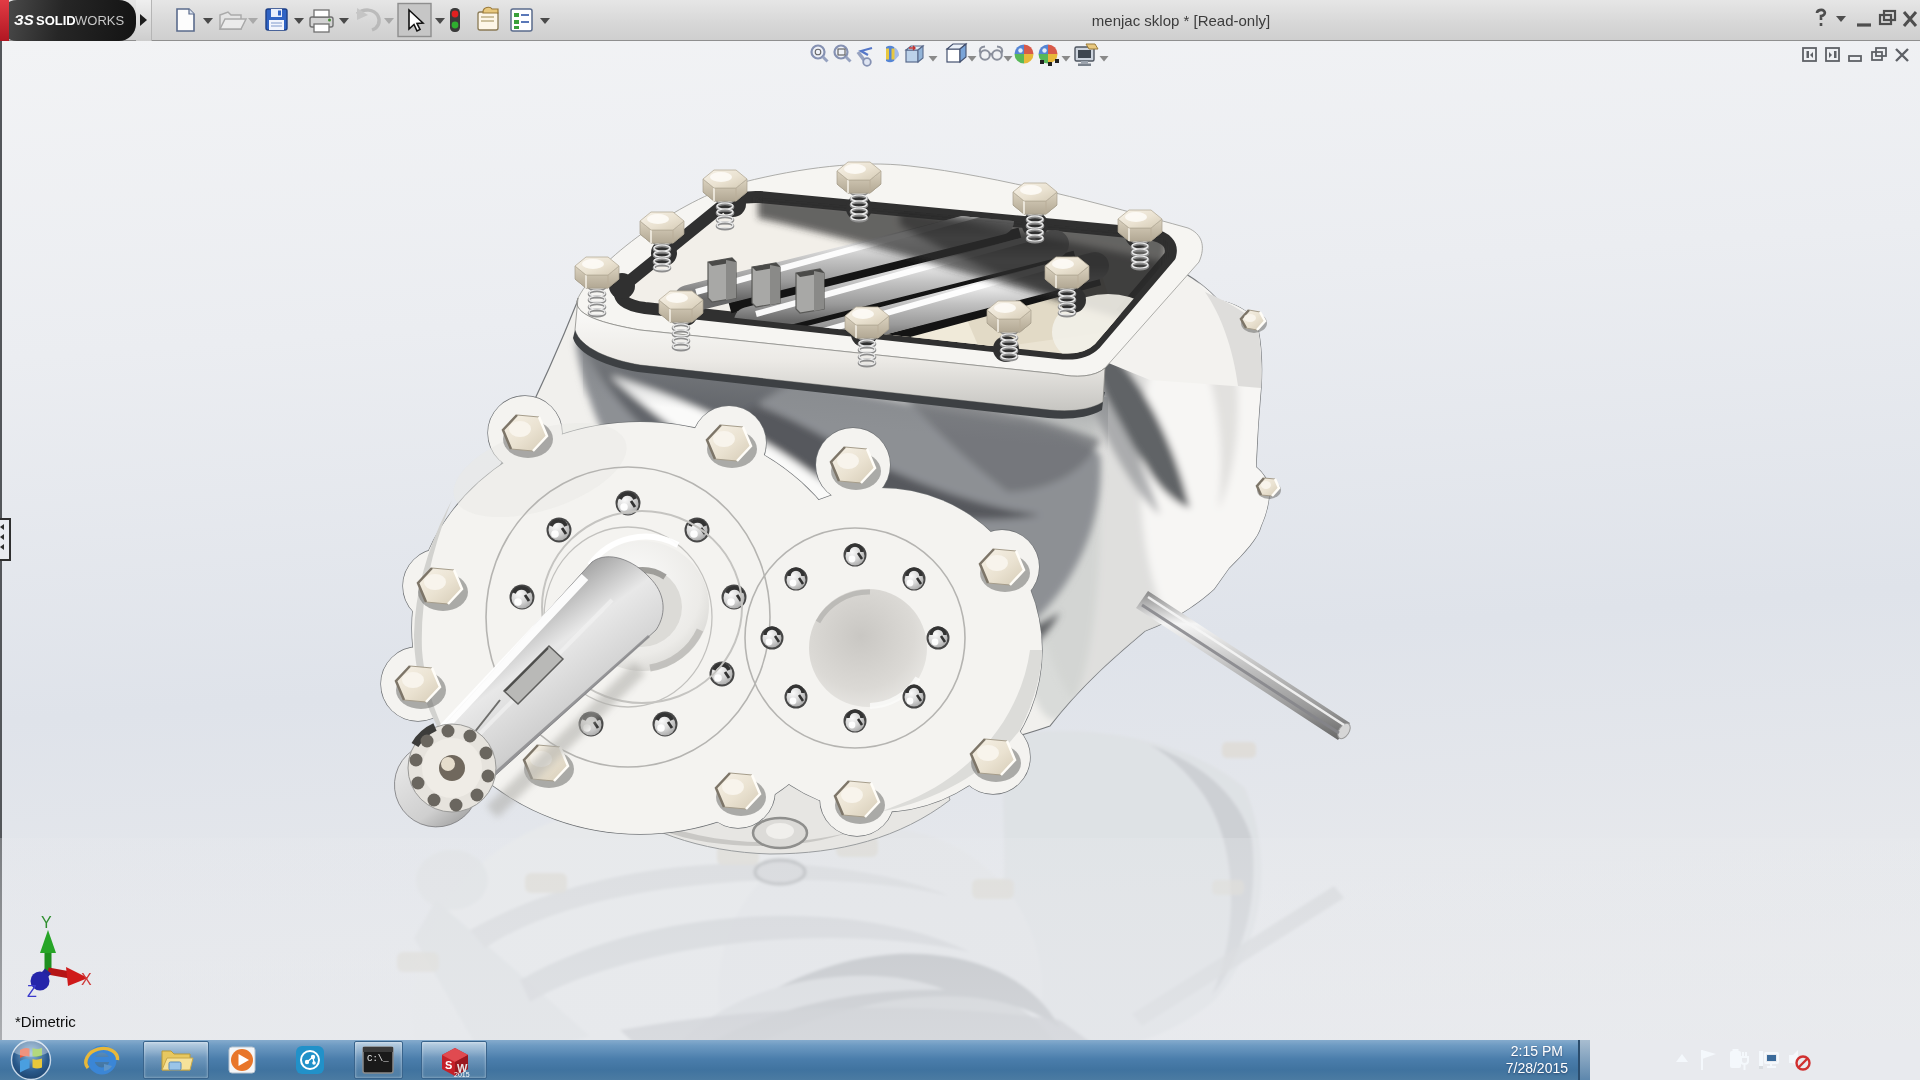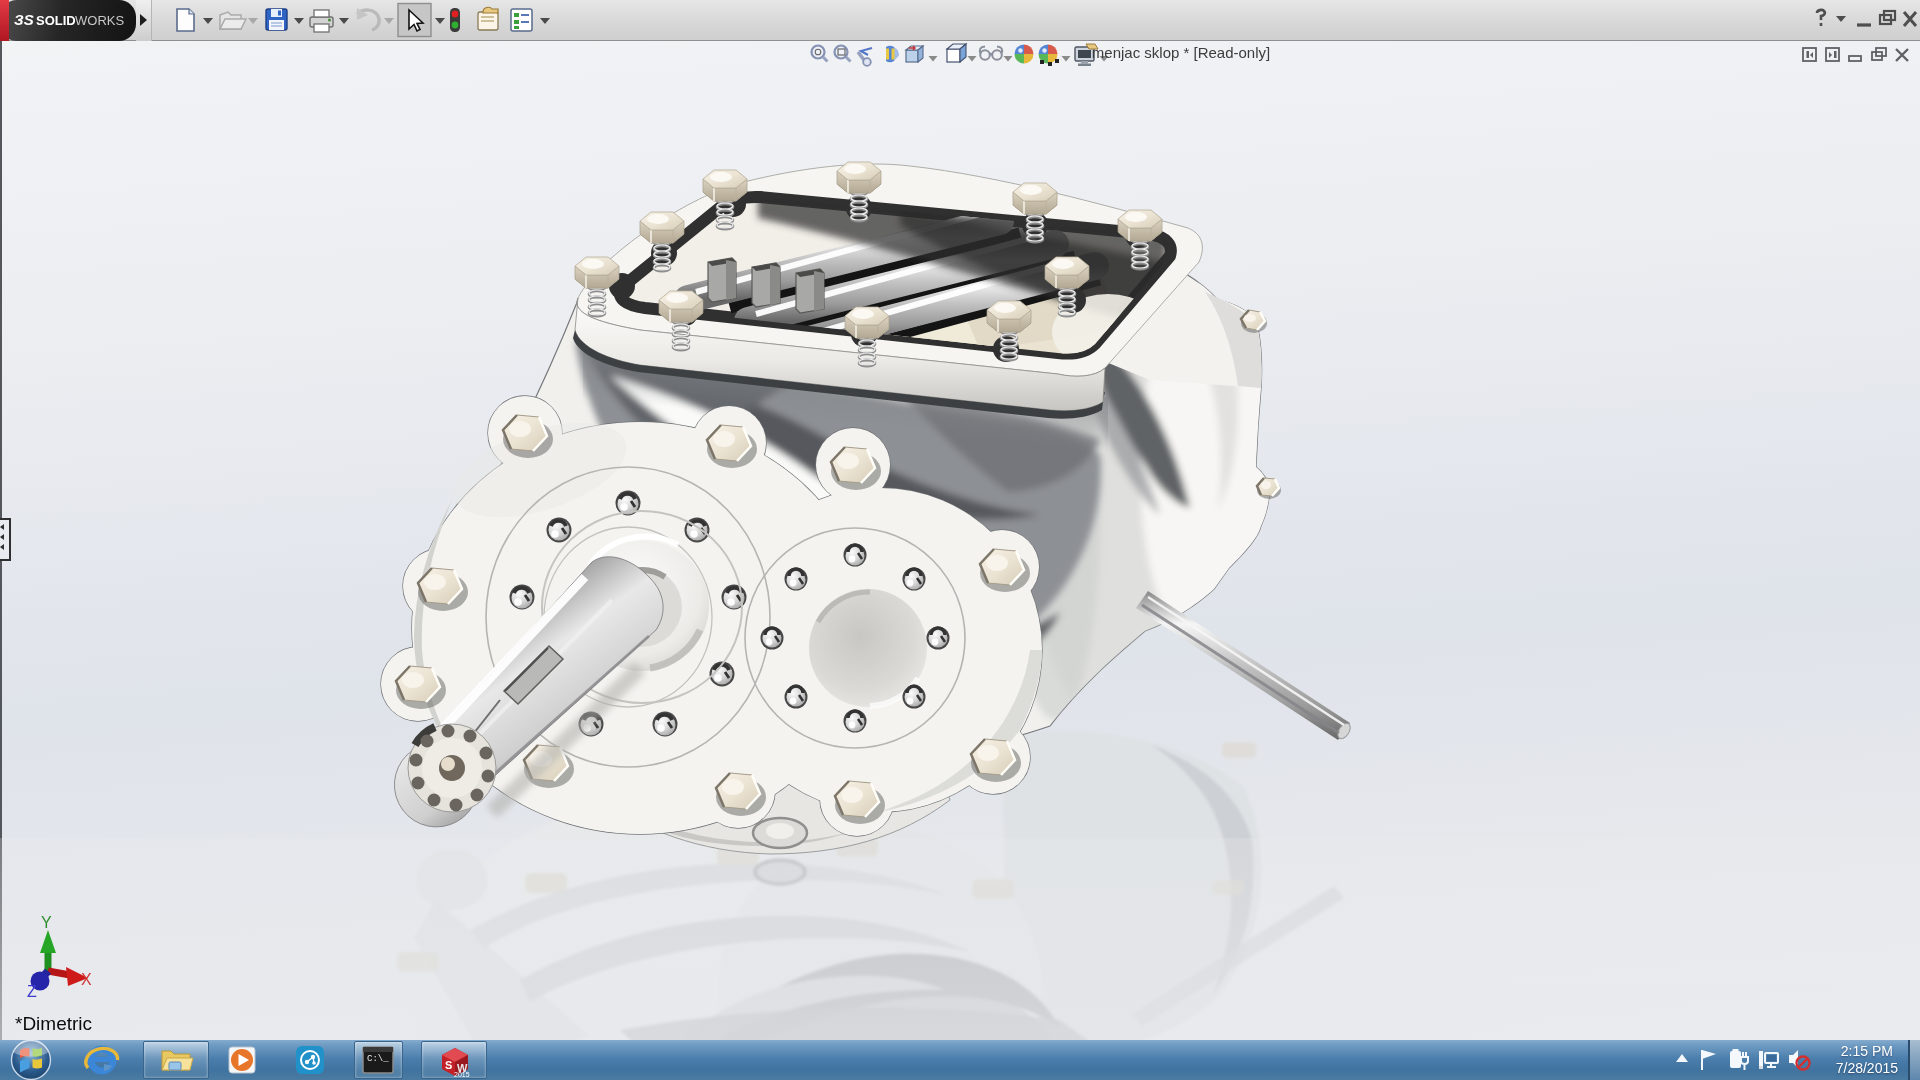--- a/index.html
+++ b/index.html
@@ -3,28 +3,28 @@
 <meta charset="utf-8">
 <style>
   html,body{margin:0;padding:0;width:1920px;height:1080px;overflow:hidden;font-family:"Liberation Sans",sans-serif;}
   #page{position:absolute;inset:0;width:1920px;height:1080px;background:#e8eaee;}
   #titlebar{position:absolute;left:0;top:0;width:1920px;height:41px;
     background:linear-gradient(#e6e6e6,#d8d8d8 55%,#cfcfcf);border-bottom:1px solid #8f8f8f;box-sizing:border-box;}
   #logoblock{position:absolute;left:0;top:0;width:136px;height:41px;background:linear-gradient(100deg,#4e4e4e,#262626 45%,#131313);border-radius:17px;}
   #logoblock .red{position:absolute;left:0;top:0;width:9px;height:41px;background:linear-gradient(#e23b44,#b01722);}
   #logotab{position:absolute;left:136px;top:0px;width:15px;height:41px;background:linear-gradient(#efefef,#cdcdcd);border-right:1px solid #b5b5b5;}
   #logotab:after{content:"";position:absolute;left:4px;top:14px;border-left:7px solid #1d1d1d;border-top:6px solid transparent;border-bottom:6px solid transparent;}
-  .ttl{position:absolute;top:12px;left:1181px;transform:translateX(-50%);font-size:15px;color:#3c3c3c;white-space:nowrap;margin-top:32px;}
+  .ttl{position:absolute;top:12px;left:1181px;transform:translateX(-50%);font-size:15px;color:#3c3c3c;white-space:nowrap;}
   #viewport{position:absolute;left:0;top:41px;width:1920px;height:999px;
     background:linear-gradient(176deg,#f2f3f5 0%,#ebedf1 28%,#dfe3ea 60%,#e6e8ec 82%,#ebecee 100%);
     border-left:2px solid #53565a;box-sizing:border-box;}
   #lefttab{position:absolute;left:0px;top:518px;width:9px;height:39px;background:#e9ebf0;border:2px solid #2f2f2f;border-left:none;}
   #lefttab span{display:block;width:0;height:0;border-right:4.5px solid #2f2f2f;border-top:3.5px solid transparent;border-bottom:3.5px solid transparent;margin:4px 0 0 0px;}
-  #dimetric{position:absolute;left:15px;top:1013px;font-size:19px;color:#0c0c0c;}
-  #taskbar{position:absolute;left:0;top:1040px;width:1920px;height:40px;
+  #dimetric{position:absolute;left:15px;top:1013px;font-size:15px;color:#0c0c0c;}
+  #taskbar{position:absolute;left:0;top:1040px;width:1590px;height:40px;
     background:linear-gradient(#85abcd 0%,#6d9ac2 14%,#4a7dab 48%,#40739f 75%,#4b7ba2 100%);}
   .tbtn{position:absolute;top:1px;width:66px;height:38px;border:1px solid #39648c;border-radius:2px;
     background:linear-gradient(rgba(255,255,255,.5),rgba(255,255,255,.2) 42%,rgba(255,255,255,.04));box-sizing:border-box;
     box-shadow:inset 0 0 3px rgba(255,255,255,.55);}
   #clock{position:absolute;right:22px;top:3px;text-align:center;font-size:14px;color:#fff;line-height:17px;white-space:nowrap;text-shadow:0 1px 2px rgba(0,0,40,.4);}
   #showdesk{position:absolute;right:0;top:0;width:12px;height:40px;background:linear-gradient(#a8bdd0,#5d87ad);border-left:2px solid #2b4d6d;box-sizing:border-box;}
 </style>
 </head>
 <body>
 <div id="page">

